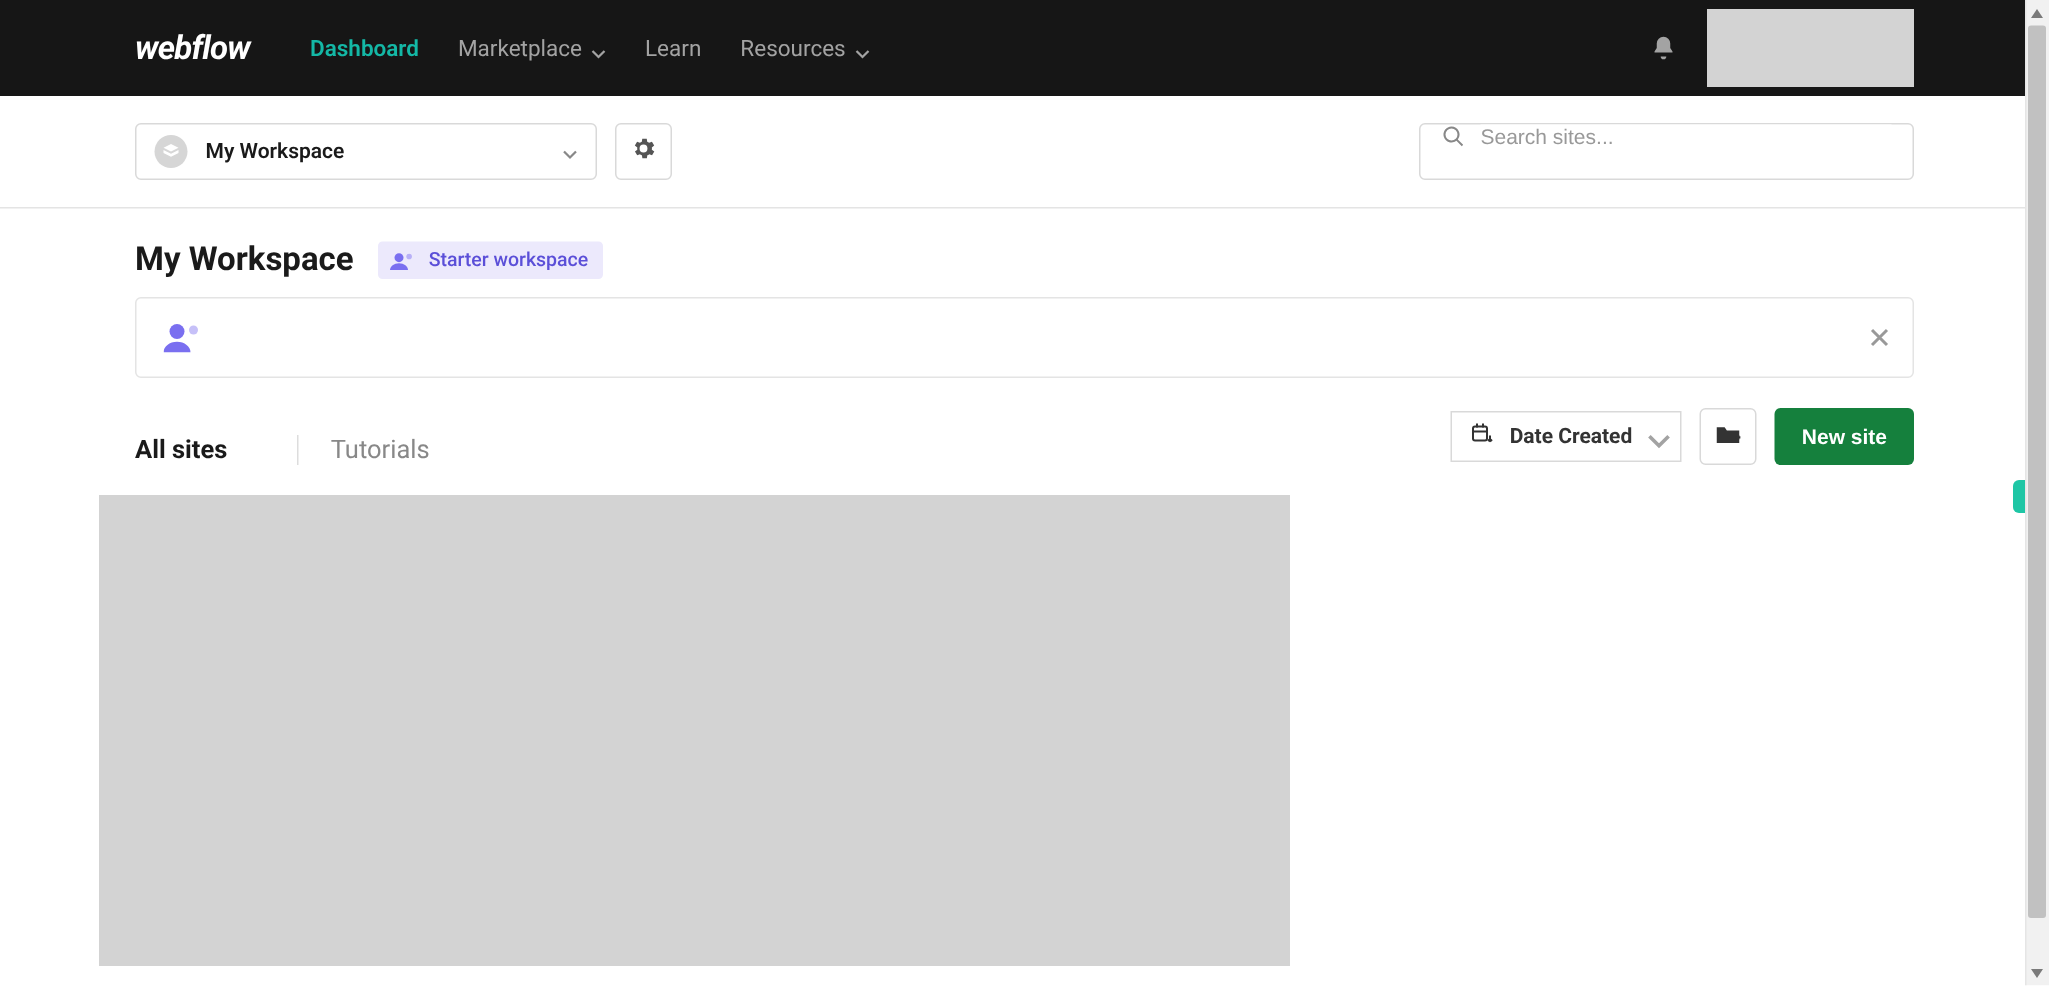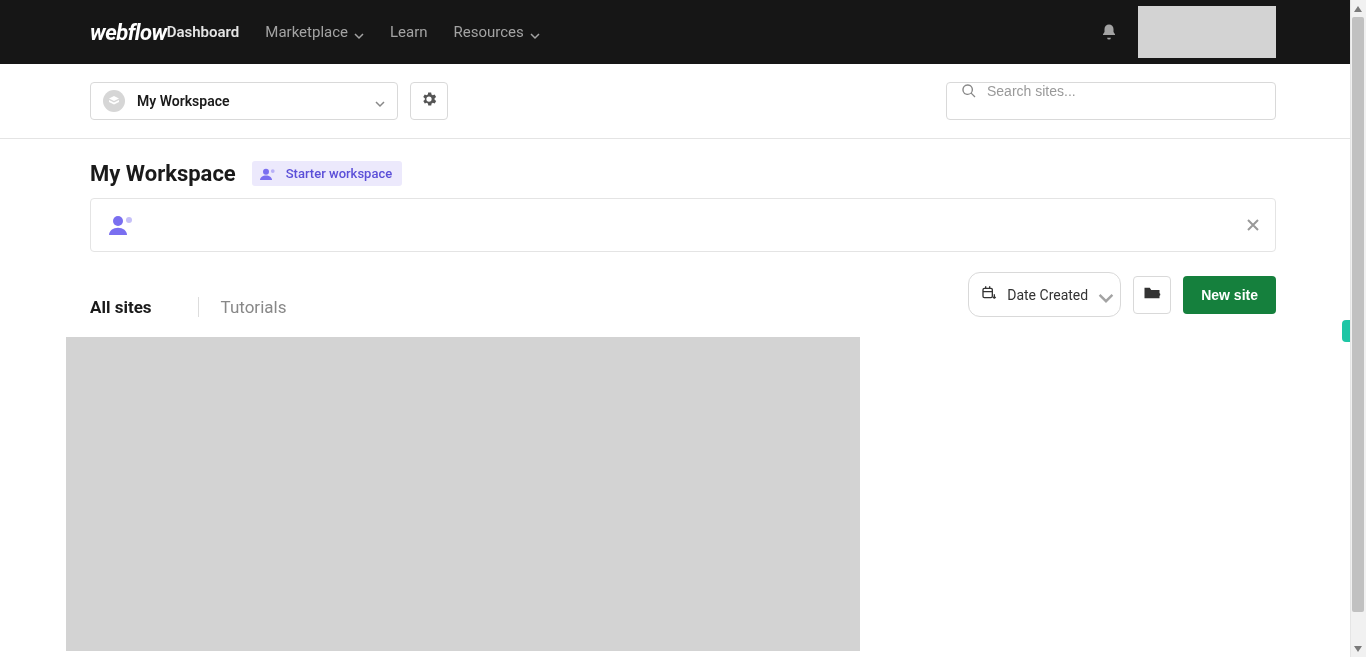--- a/index.html
+++ b/index.html
@@ -20,31 +20,32 @@
     align-items: center;
     padding: 0 90px 0 90px;
     position: relative;
   }
   .logo {
     color: #fff;
     font-weight: 700;
     font-style: italic;
     font-size: 22px;
     letter-spacing: -0.5px;
+    margin-right: 28px;
   }
   .navlinks { display: flex; align-items: center; gap: 26px; }
   .navlink {
     color: #a3a3a3;
     font-size: 15px;
     display: flex;
     align-items: center;
     gap: 6px;
     cursor: pointer;
   }
-  .navlink.active { color: #e5e5e5; font-weight: 600; }
+  .navlink.active { color: #14b8a6; font-weight: 600; margin-left: 12px; }
   .chev-down {
     width: 10px; height: 10px;
     display: inline-block;
   }
   .chev-down svg { width: 10px; height: 10px; stroke:#a3a3a3; }
   .topnav-right {
     position: absolute;
     right: 90px;
     display: flex;
     align-items: center;
@@ -157,23 +158,23 @@
     gap:33px;
   }
   .tabs{display:flex;align-items:center;gap:24px;}
   .tab{
     font-size:17px;font-weight:700;color:#1a1a1a;cursor:pointer;
     padding-right:22px;
   }
   .tab.inactive{color:#888;font-weight:400;border-left:1px solid #ddd;padding-left:22px;}
   .actions{display:flex;align-items:center;gap:12px;}
   .sort-btn{
-    border:1px solid #d9d9d9;border-radius:12px;height:45px;
+    border:1px solid #d9d9d9;border-radius:0;height:34px;
     display:flex;align-items:center;gap:10px;padding:0 12px;
-    font-size:14px;cursor:pointer;color:#333;
+    font-size:14px;cursor:pointer;color:#333;font-weight:bold;
   }
   .sort-btn svg{width:16px;height:16px;}
   .folder-btn{
     border:1px solid #d9d9d9;border-radius:4px;width:38px;height:38px;
     display:flex;align-items:center;justify-content:center;cursor:pointer;
   }
   .folder-btn svg{width:18px;height:14px;fill:#333;}
   .newsite-btn{
     background:#15803d;color:#fff;border:none;border-radius:4px;
     height:38px;padding:0 18px;font-size:14px;font-weight:600;cursor:pointer;

